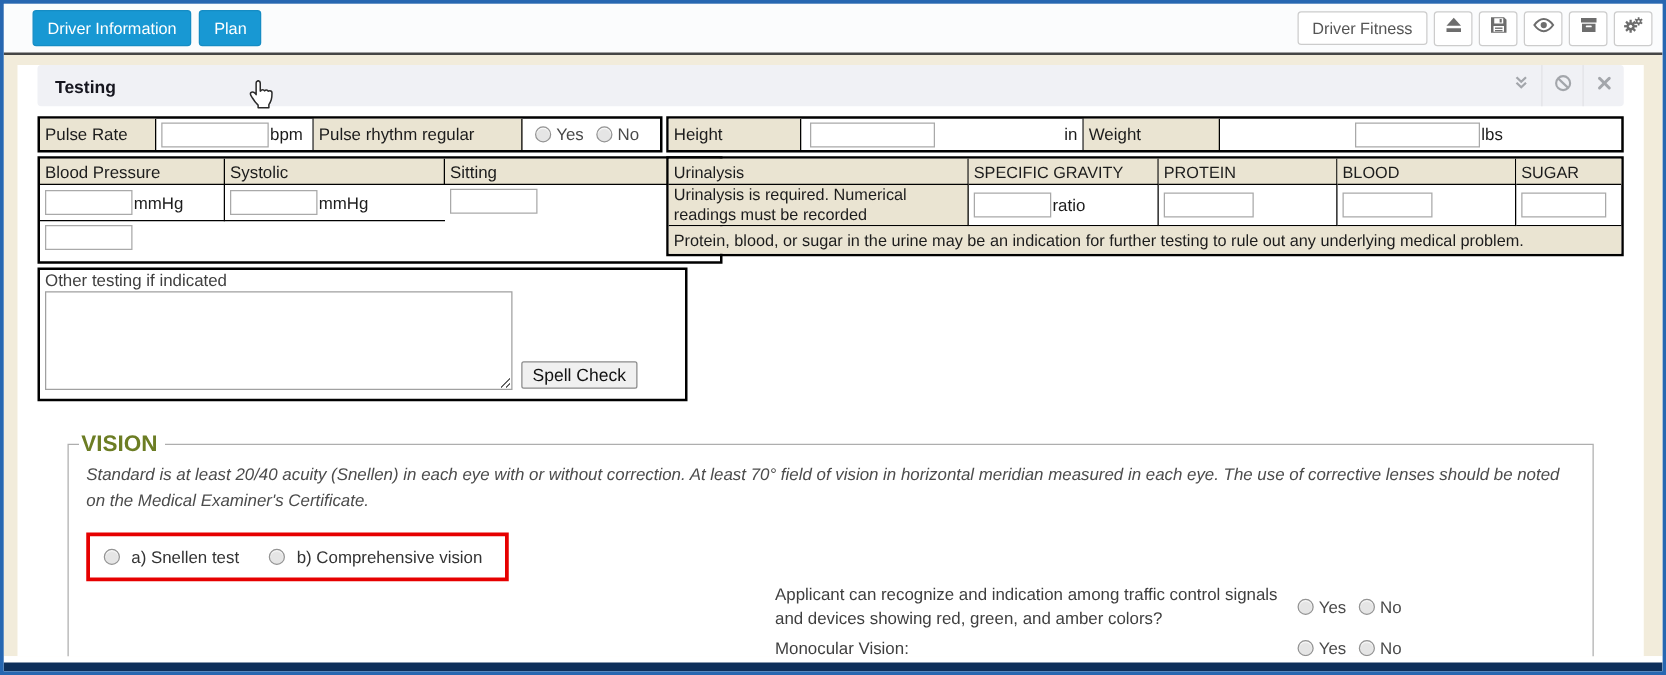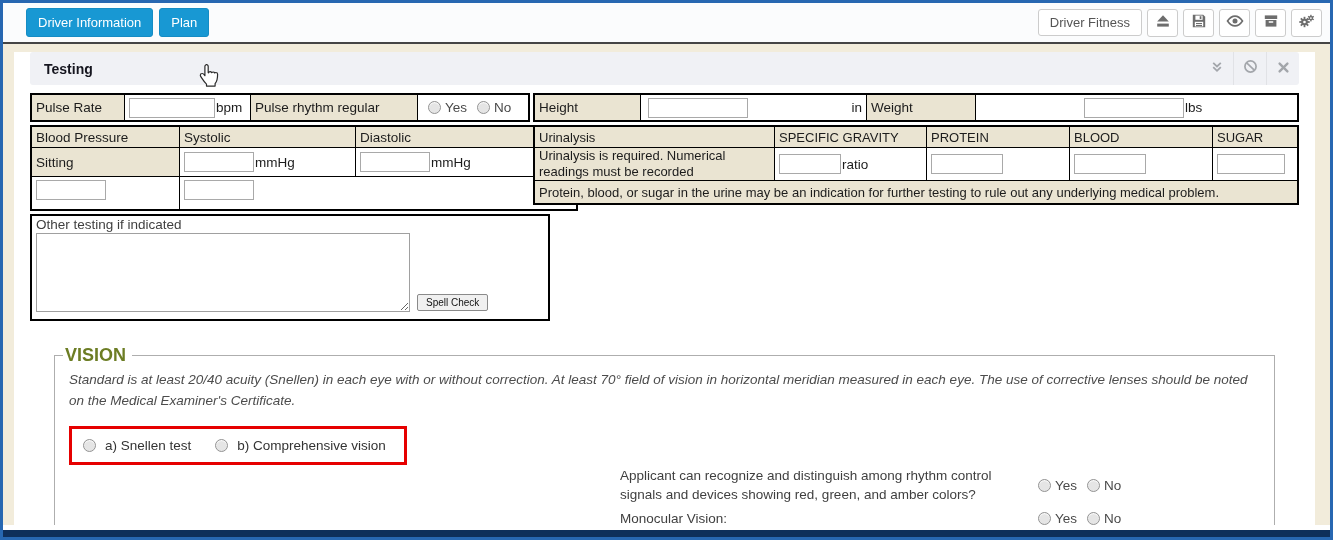--- a/index.html
+++ b/index.html
@@ -53,21 +53,21 @@
   .ur-tbl { display:grid; grid-template-columns:240px 152px 143px 143px 1fr; grid-template-rows:21px 33px 22px; border:2px solid #000; }
   .ur-note { grid-column:1 / -1; font-size:13px; }
   .wrap2 { font-size:13px; line-height:1.2; display:block; }
   .ur-tbl .vcell { display:flex; align-items:center; }
 
   
   .other-box { width:520px; height:107px; border:2px solid #000; padding:1px 4px 4px 4px; }
   .other-label { font-size:13.5px; color:#3f3f3f; }
   .other-inner { display:flex; align-items:flex-end; }
   textarea { width:374px; height:79px; border:1px solid #a0a0a0; resize:both; font-family:inherit; font-size:13px; margin-top:1px; }
-  .spell-btn { margin-left:7px; margin-bottom:1px; font-size:10px; font-family:inherit; padding:2px 8px; background:#f0f0f0; border:1px solid #8a8a8a; border-radius:2px; color:#111; cursor:pointer; }
+  .spell-btn { margin-left:7px; margin-bottom:1px; font-size:14px; font-family:inherit; padding:2px 8px; background:#f0f0f0; border:1px solid #8a8a8a; border-radius:2px; color:#111; cursor:pointer; }
 
   
   .radio { width:13px; height:13px; border-radius:50%; border:1px solid #949494; background:#e5e5e5; display:inline-block; flex:0 0 auto; box-shadow: inset 0 1px 1px rgba(255,255,255,.9); }
   .rl { display:inline-flex; align-items:center; gap:4px; font-size:13.5px; color:#4a4a4a; white-space:nowrap; }
   .yn-group { display:flex; gap:10px; align-items:center; }
 
   
   fieldset.vision { border:1px solid #aeaeae; margin:24px 24px 0 24px; padding:2px 14px 8px 14px; min-height:186px; }
   fieldset.vision legend { color:#6c7d24; font-weight:bold; font-size:18px; padding:0 6px 0 2px; margin-left:-6px; }
   .vision-desc { font-style:italic; color:#4c4c4c; font-size:13.5px; line-height:1.55; margin-top:2px; }
@@ -199,21 +199,20 @@
                       <span class="radio"></span>
                       <span>No</span>
                     </span>
                 </div>
               </div>
             </div>
 
             <div class="bp-tbl">
               <div class="cell beige b-r b-b">Blood Pressure</div>
               <div class="cell beige b-r b-b">Systolic</div>
-              <div class="cell beige b-b">Diastolic</div>
 
               <div class="cell beige b-r b-b">Sitting</div>
               <div class="cell b-r b-b">
                 <input type="text" style="width: 70px;" value="">
                 <span class="unit">mmHg</span>
               </div>
               <div class="cell b-b">
                 <input type="text" style="width: 70px;" value="">
                 <span class="unit">mmHg</span>
               </div>
@@ -289,21 +288,21 @@
                 <span>a) Snellen test</span>
               </span>
             <span class="rl">
                 <span class="radio"></span>
                 <span>b) Comprehensive vision</span>
               </span>
           </div>
 
           <div class="questions">
             <div class="q-row">
-              <span class="q-text">Applicant can recognize and distinguish among rhythm control signals and devices showing red, green, and amber colors?</span>
+              <span class="q-text">Applicant can recognize and indication among traffic control signals and devices showing red, green, and amber colors?</span>
               <span class="q-yn yn-group">
                 <span class="rl">
                     <span class="radio"></span>
                     <span>Yes</span>
                   </span>
                 <span class="rl">
                     <span class="radio"></span>
                     <span>No</span>
                   </span>
               </span>

